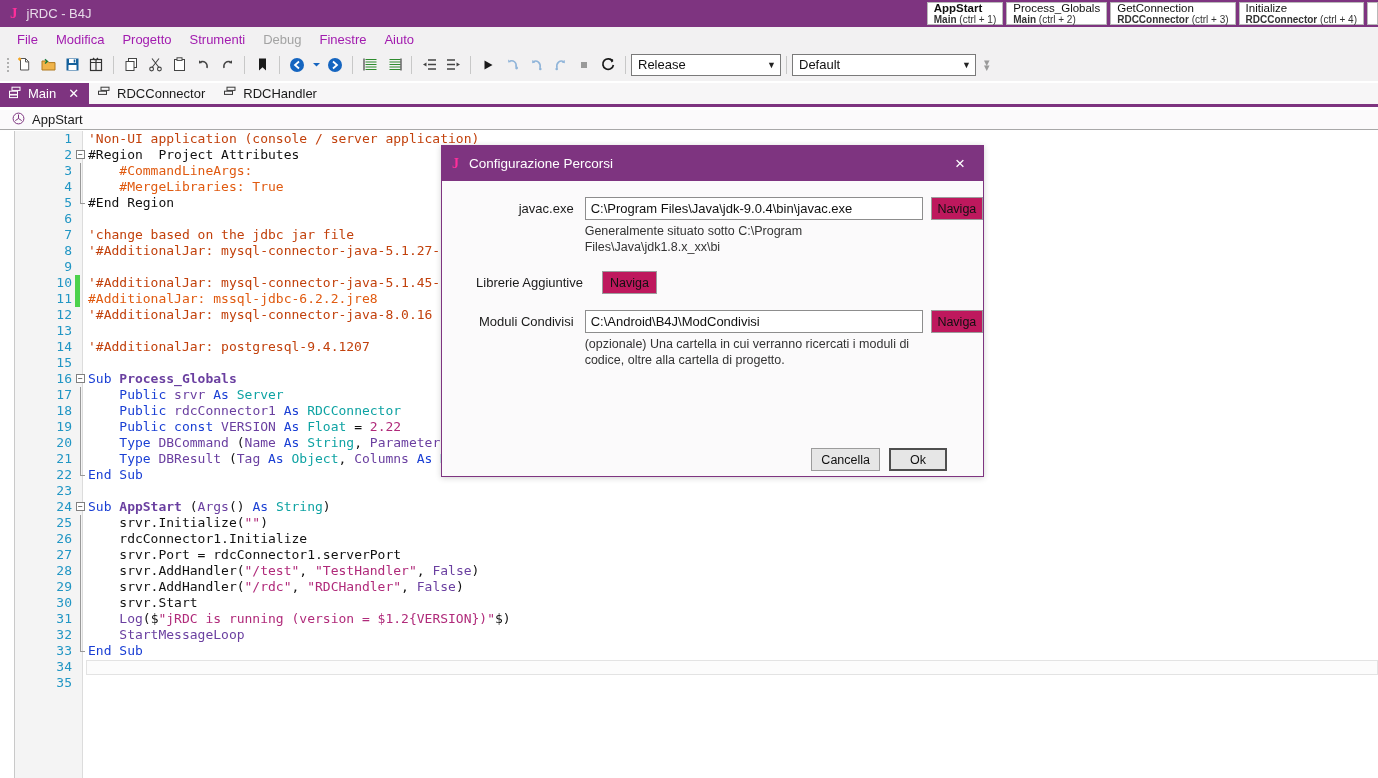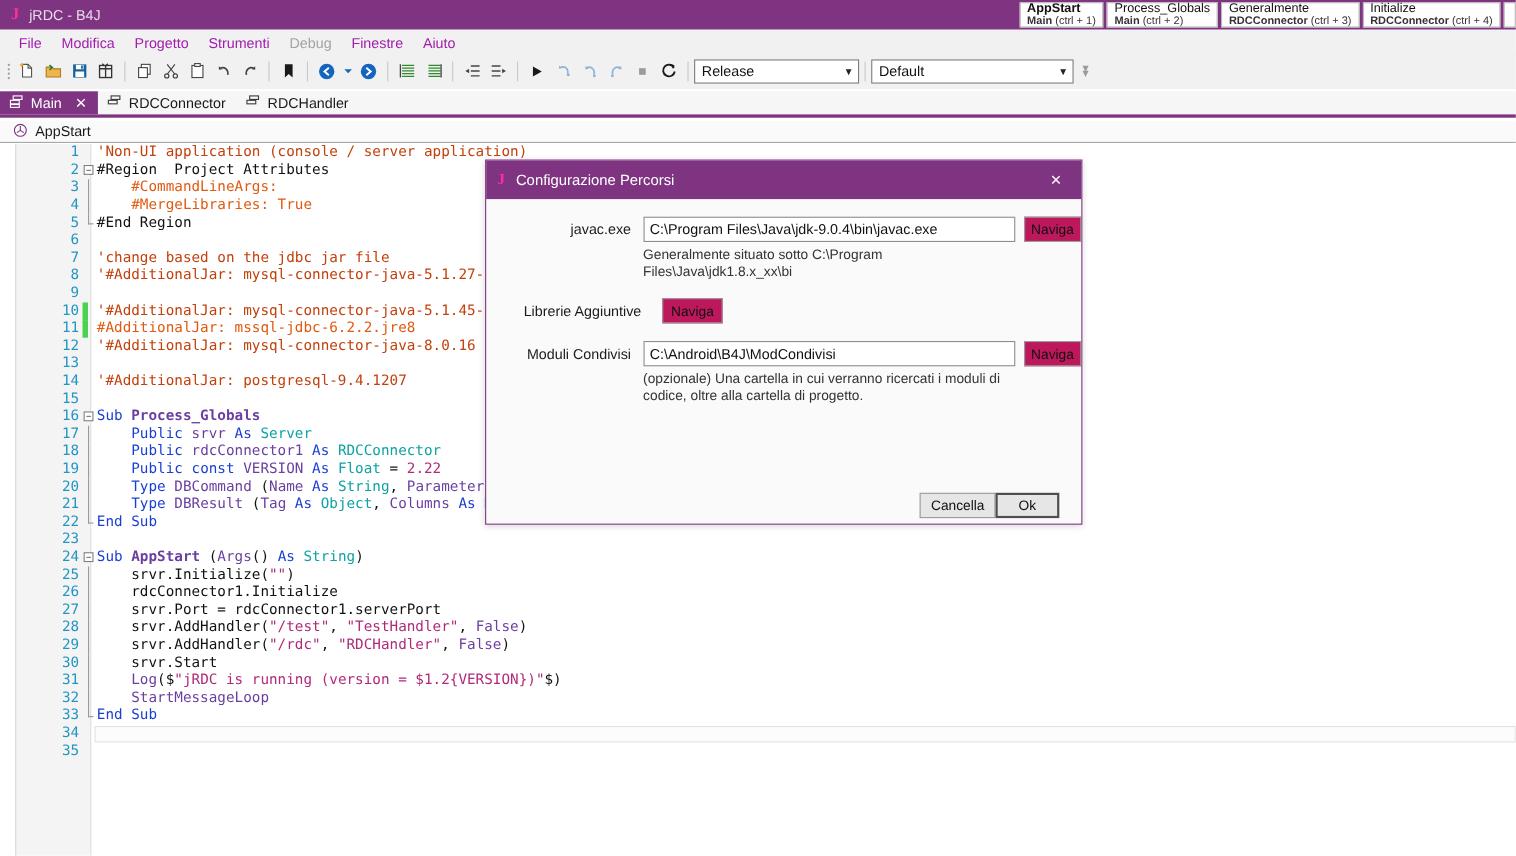--- a/index.html
+++ b/index.html
@@ -153,21 +153,21 @@
     width:338px; height:23px; background:#ffffff; border:1px solid #8d8d8d;
     display:flex; align-items:center; padding:0 5px; font-size:13px; color:#111;
   }
   .fhint{ font-size:12.5px; color:#333; margin-top:3px; line-height:16px;
           width:338px; }
   .fbrowse{
     margin-left:8px; height:23px; min-width:47px; padding:0 7px;
     background:#be185d; border:1px solid #9c9c9c; font-size:12.5px;
     display:flex; align-items:center; justify-content:center; color:#111;
   }
-  .dlg-actions{ position:absolute; right:20px; bottom:22px; display:flex; }
+  .dlg-actions{ position:absolute; right:36px; bottom:22px; display:flex; gap:9px; }
   .dbtn{ height:23px; min-width:54px; padding:0 9px; background:#e6e6e6;
          border:1px solid #9c9c9c; font-size:12.5px; display:flex;
          align-items:center; justify-content:center; color:#111; }
   .dbtn.default{ border:2px solid #4f4f4f; min-width:58px; }
 </style>
 </head>
 <body>
 
 <div class="titlebar">
   <span class="logo">J</span>
@@ -175,21 +175,21 @@
   <div class="jumpbar" id="jumpbar">
       <div class="jumpcard sel">
         <div class="jc-top">AppStart</div>
         <div class="jc-bot"><b>Main</b> <span>(ctrl + 1)</span></div>
       </div>
       <div class="jumpcard">
         <div class="jc-top">Process_Globals</div>
         <div class="jc-bot"><b>Main</b> <span>(ctrl + 2)</span></div>
       </div>
       <div class="jumpcard">
-        <div class="jc-top">Generalmente</div>
+        <div class="jc-top">GetConnection</div>
         <div class="jc-bot"><b>RDCConnector</b> <span>(ctrl + 3)</span></div>
       </div>
       <div class="jumpcard">
         <div class="jc-top">Initialize</div>
         <div class="jc-bot"><b>RDCConnector</b> <span>(ctrl + 4)</span></div>
       </div>
       <div class="jumpcard clip"></div>
     </div>
 </div>
 

